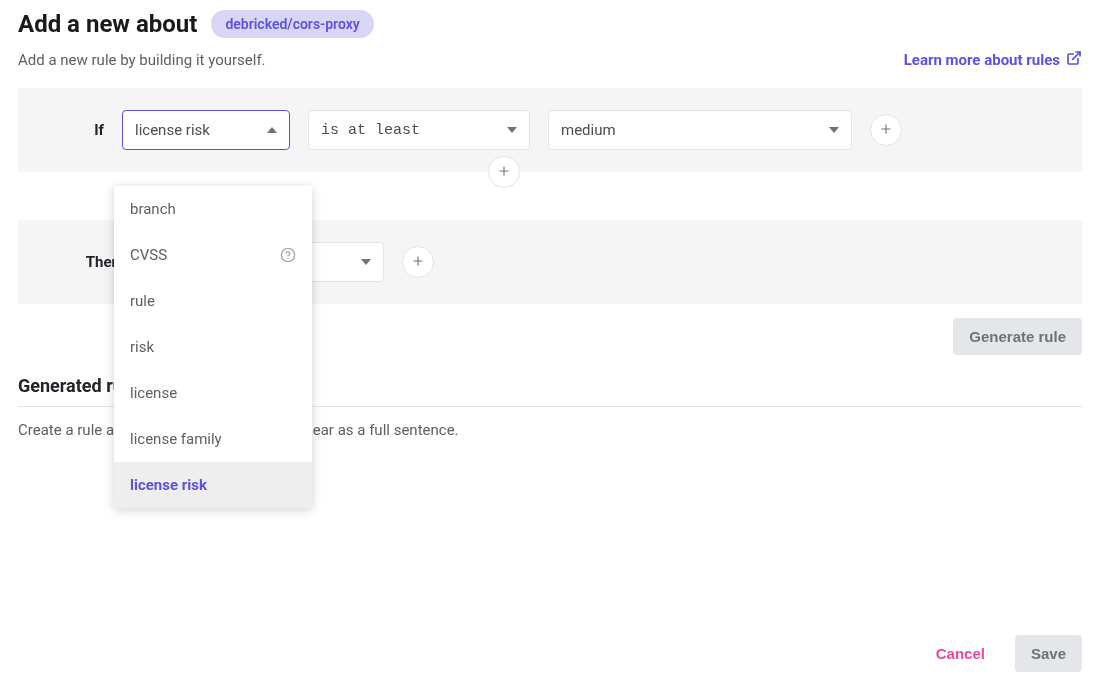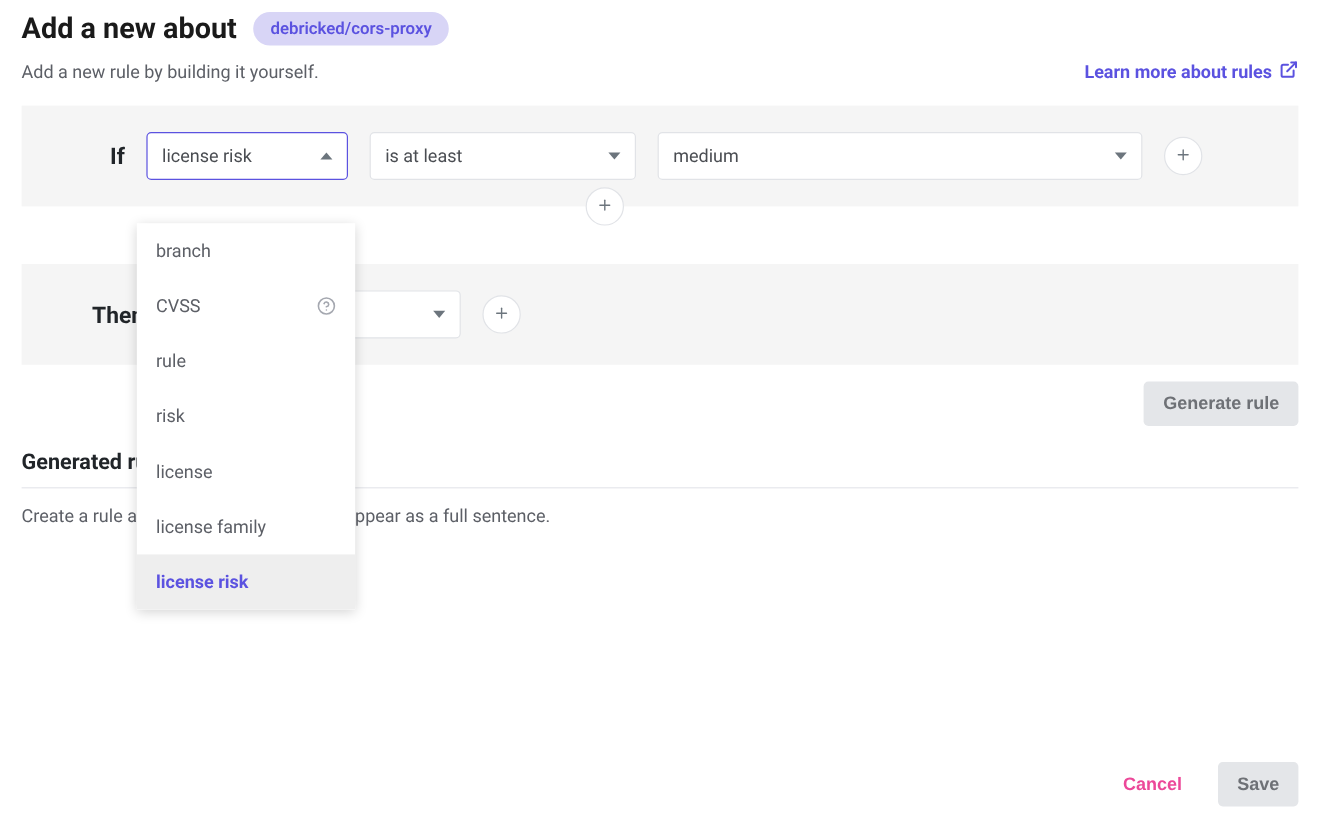--- a/index.html
+++ b/index.html
@@ -57,21 +57,21 @@
       padding: 22px 24px;
       position: relative;
     }
     .rule-row {
       display: flex;
       align-items: center;
       gap: 18px;
     }
     .row-label {
       font-weight: 700;
-      font-size: 19px;
+      font-size: 15px;
       width: 62px;
       text-align: right;
     }
     .row-label.then { width: 78px; }
     .select {
       background: #fff;
       border: 1px solid #e1e3e7;
       border-radius: 4px;
       height: 40px;
       display: flex;
@@ -89,22 +89,22 @@
       width: 0; height: 0;
       border-left: 5px solid transparent;
       border-right: 5px solid transparent;
       border-top: 6px solid #6c757d;
     }
     .select.active .caret {
       border-top: none;
       border-bottom: 6px solid #6c757d;
     }
     .sel-1 { width: 168px; }
-    .sel-2 { width: 222px; }
-    .sel-3 { width: 404px; }
+    .sel-2 { width: 222px; font-family: Liberation Mono, monospace; }
+    .sel-3 { width: 304px; }
     .sel-then { width: 246px; }
     .circle-btn {
       width: 32px; height: 32px;
       border-radius: 50%;
       border: 1px solid #e1e3e7;
       background: #fff;
       display: flex;
       align-items: center;
       justify-content: center;
       cursor: pointer;
@@ -113,21 +113,21 @@
     .add-between {
       position: absolute;
       bottom: -16px;
       left: 470px;
     }
     
     .dropdown {
       position: absolute;
       top: 186px;
       left: 114px;
-      width: 182px;
+      width: 198px;
       background: #fff;
       box-shadow: 0 2px 10px rgba(0,0,0,0.18);
       z-index: 10;
     }
     .dd-scroll {
       max-height: 348px;
       overflow-y: scroll;
     }
     .dd-item {
       padding: 14px 16px;

